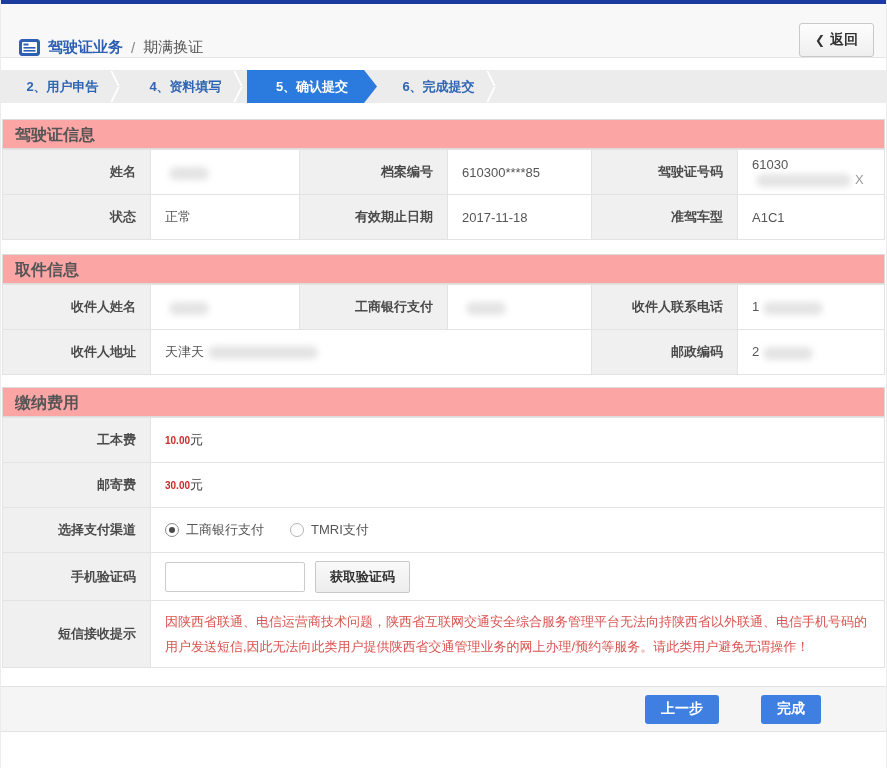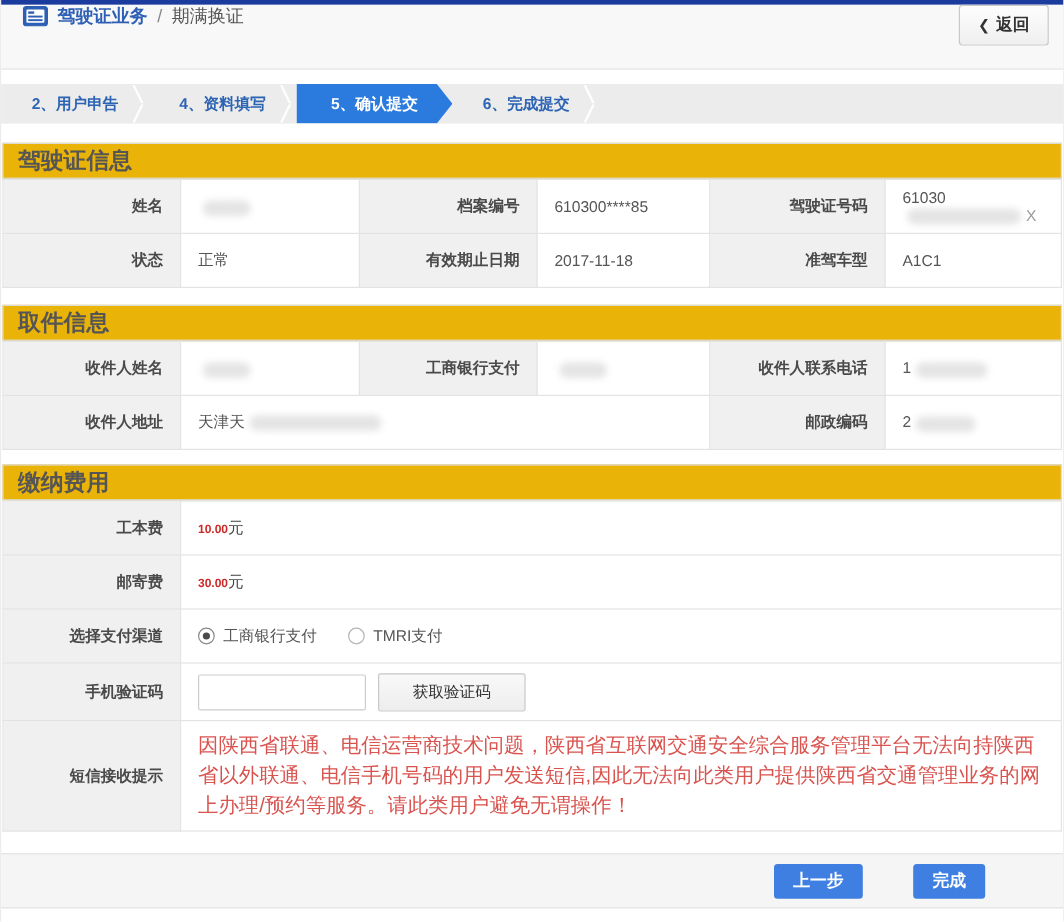--- a/index.html
+++ b/index.html
@@ -8,21 +8,21 @@
     font-family: "Liberation Sans", "DejaVu Sans", sans-serif;
     background:#fff; color:#555; overflow:hidden;
   }
   .page { width:887px; height:768px; border-left:1px solid #ececec; border-right:1px solid #ececec; background:#fff; }
 
   
   .top-accent { height:4px; background:#1c3b9e; }
 
   
   .hdr { height:54px; background:#f8f8f8; border-bottom:1px solid #e5e5e5;
-         display:flex; align-items:flex-start; justify-content:space-between; padding:0 12px 0 18px; }
+         display:flex; align-items:flex-end; justify-content:space-between; padding:0 12px 0 18px; }
   .hdr-title { display:flex; align-items:center; gap:8px; font-size:15px; }
   .doc-icon { width:21px; height:17px; display:inline-block; }
   .t-primary { color:#2d5fb4; font-weight:bold; }
   .t-sep { color:#888; }
   .t-secondary { color:#555; }
   .back-btn { display:flex; align-items:center; gap:5px; padding:7px 15px; font-size:14px; font-weight:bold;
               color:#333; background:linear-gradient(#fdfdfd,#efefef); border:1px solid #c9c9c9; border-radius:3px;
               cursor:pointer; font-family:inherit; }
   .back-chv { font-size:12px; }
 
@@ -34,22 +34,22 @@
                       background:#fff; transform:skewX(26deg); }
   .step.sep::after  { content:''; position:absolute; right:8px; bottom:1px; height:15px; width:2px;
                       background:#fff; transform:skewX(-26deg); }
   .step.active { flex:0 0 130px; background:#2b7add; color:#fff;
                  clip-path:polygon(0 0, calc(100% - 13px) 0, 100% 50%, calc(100% - 13px) 100%, 0 100%); }
   .steps-filler { flex:1; }
 
   
   .section { margin:0 1px; }
   .sec1 { margin-top:16px; } .sec2 { margin-top:14px; } .sec3 { margin-top:12px; }
-  .sec-title { height:30px; line-height:29px; background:#eab308; border:1px solid #dcdcdc;
-               padding-left:12px; font-size:19px; font-weight:bold; color:#555; }
+  .sec-title { height:30px; line-height:29px; background:#fca5a5; border:1px solid #dcdcdc;
+               padding-left:12px; font-size:16px; font-weight:bold; color:#555; }
   table.grid { width:100%; border-collapse:collapse; table-layout:fixed; font-size:13px; }
   table.grid td { border:1px solid #e3e3e3; height:45px; }
   td.lbl { background:#f0f0f0; text-align:right; padding-right:14px; font-weight:bold; color:#4a4a4a; }
   td.val { background:#fff; padding-left:14px; color:#555; }
 
   .redact { display:inline-block; height:13px; border-radius:7px; background:#e4e4e4;
             filter:blur(3px); vertical-align:middle; margin:0 4px; }
   .w40{width:40px}.w50{width:50px}.w60{width:60px}.w95{width:95px}.w110{width:110px}
 
   
@@ -58,25 +58,25 @@
   .radio-group { display:flex; align-items:center; gap:34px; }
   .radio-opt { display:flex; align-items:center; gap:7px; cursor:pointer; color:#555; }
   .radio { width:14px; height:14px; border:1px solid #b5b5b5; border-radius:50%; background:#fff;
            display:inline-block; position:relative; }
   .radio.selected { border-color:#8a8a8a; }
   .radio.selected::after { content:''; position:absolute; left:3px; top:3px; width:6px; height:6px;
                            border-radius:50%; background:#4a4a4a; }
   .code-row { display:flex; align-items:center; gap:10px; }
   .code-input { width:140px; height:30px; border:1px solid #ccc; border-radius:2px; padding:0 8px;
                 font-size:13px; font-family:inherit; }
-  .code-btn { height:32px; padding:0 28px; background:linear-gradient(#f9f9f9,#ededed);
-              border:1px solid #c9c9c9; border-radius:2px; font-size:13px; font-weight:normal; color:#333;
+  .code-btn { height:32px; padding:0 14px; background:linear-gradient(#f9f9f9,#ededed);
+              border:1px solid #c9c9c9; border-radius:2px; font-size:13px; font-weight:bold; color:#333;
               cursor:pointer; font-family:inherit; }
   td.sms-cell { height:66px; padding:8px 14px; }
-  .sms-text { color:#d9534f; font-size:17px; line-height:25px; }
+  .sms-text { color:#d9534f; font-size:13px; line-height:25px; }
 
   
   .footer-band { margin-top:18px; height:46px; background:#f5f5f5; border-top:1px solid #e3e3e3;
                  border-bottom:1px solid #e3e3e3; display:flex; align-items:center;
                  justify-content:flex-end; padding-right:65px; gap:10px; }
   .btn-blue { height:29px; padding:0 16px; background:#3e7fe1; color:#fff; border:none; border-radius:3px;
               font-size:14px; font-weight:bold; cursor:pointer; font-family:inherit;margin-left:32px; }
 </style>
 </head>
 <body>

